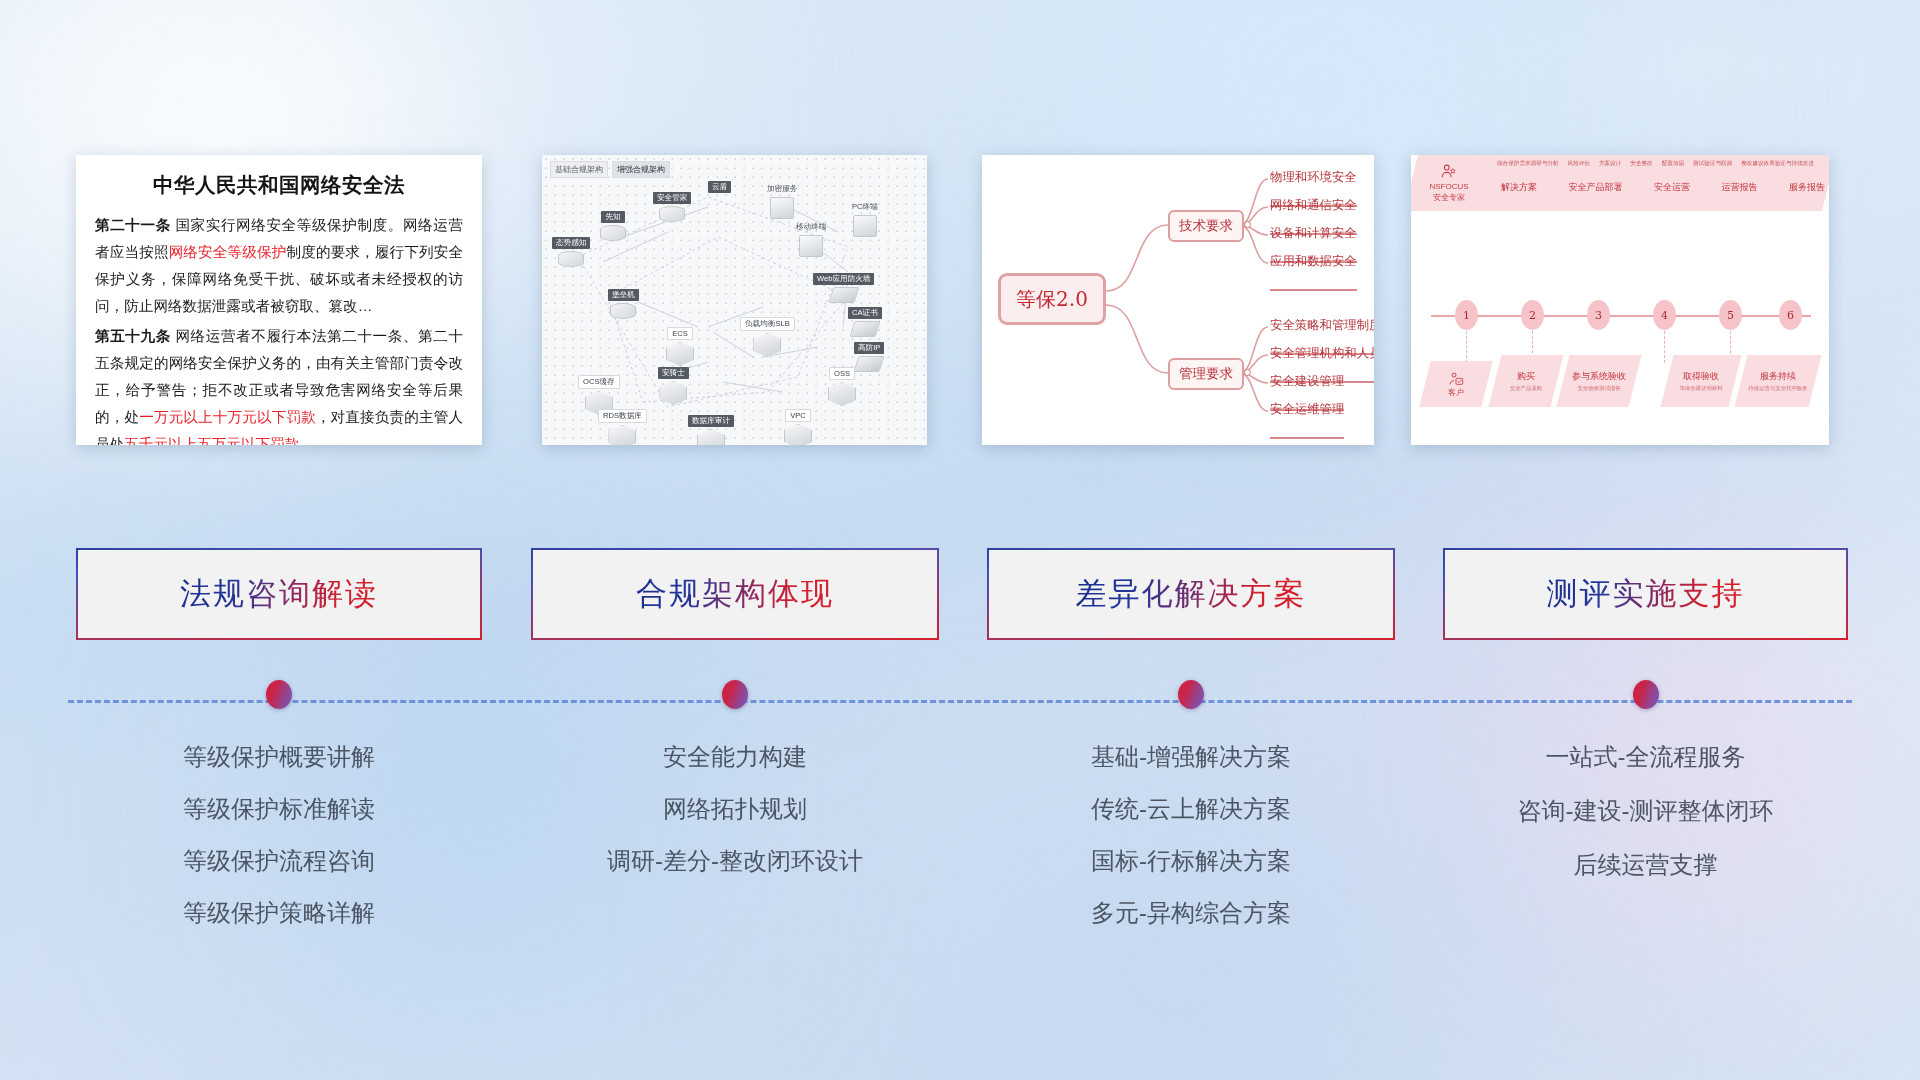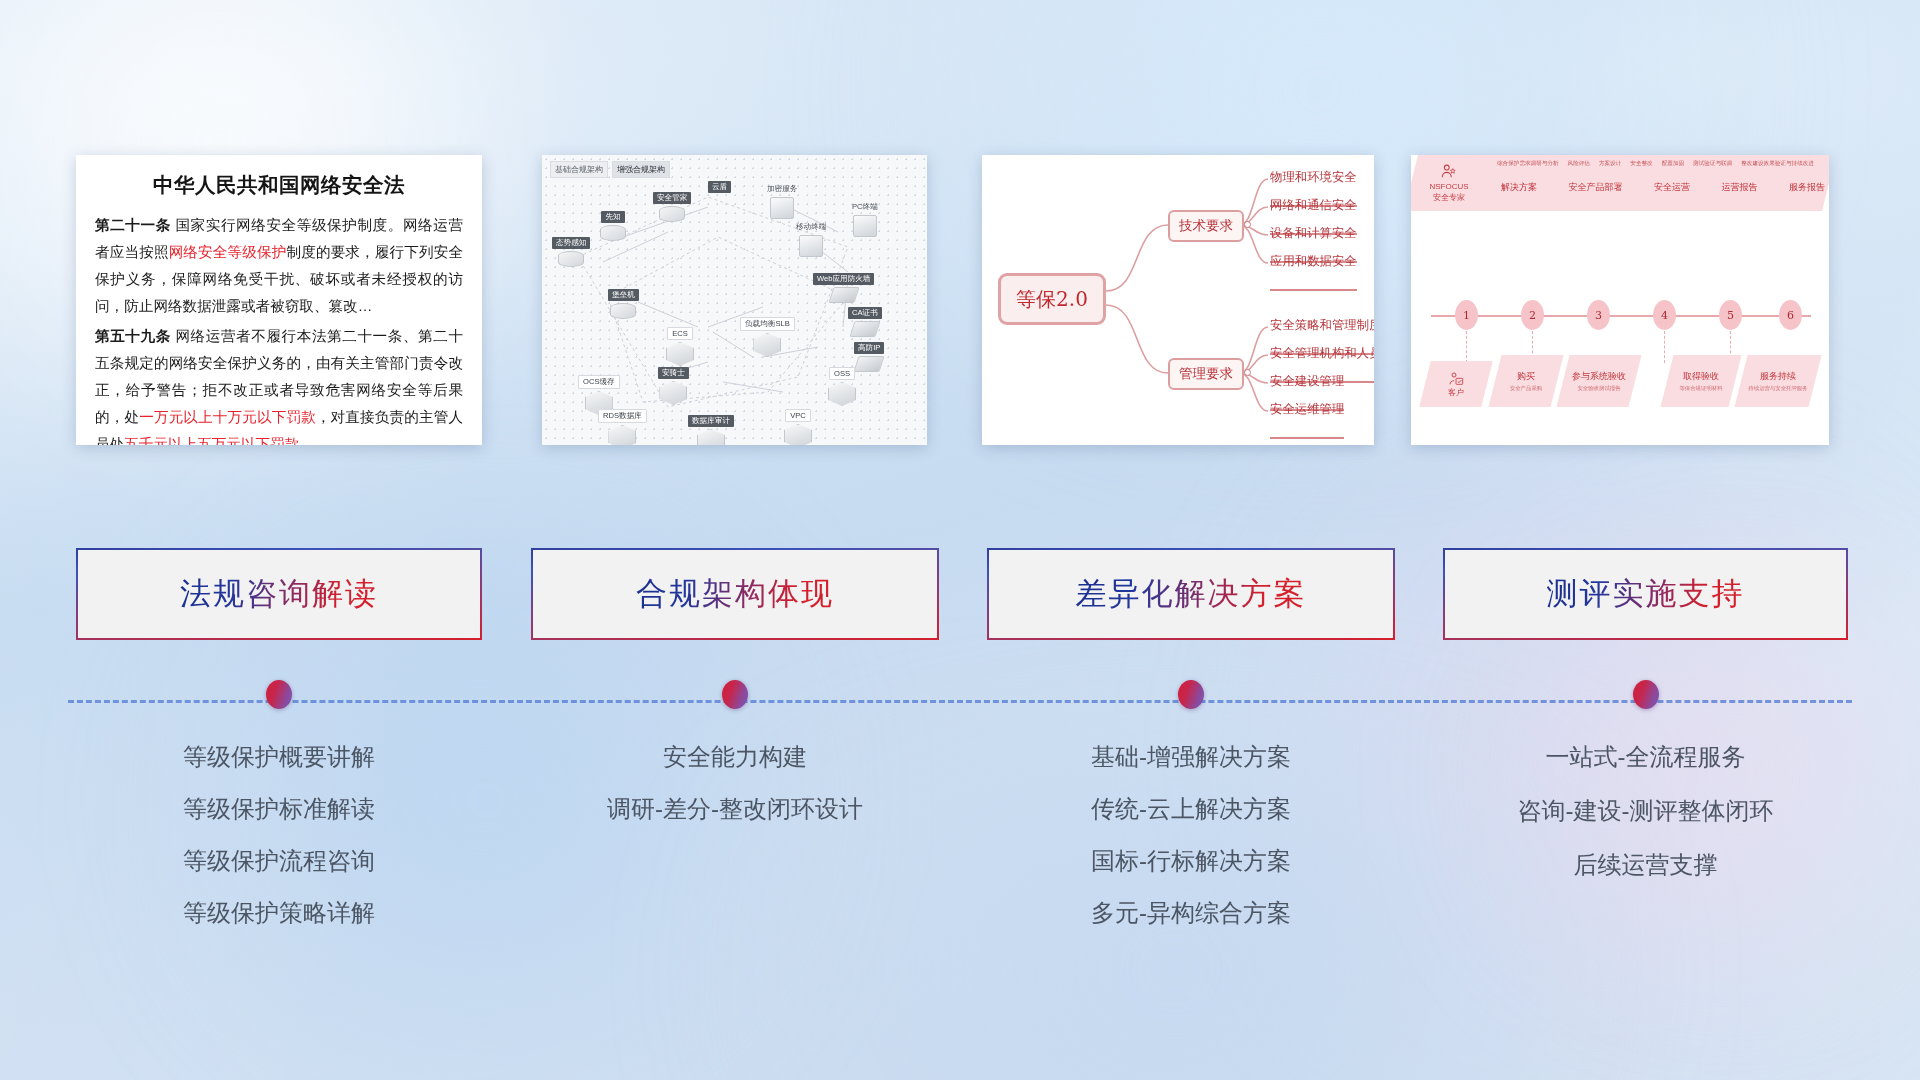--- a/index.html
+++ b/index.html
@@ -460,20 +460,21 @@
 
 <div id="bullets">
   <div class="bcol bc-1">
     <p>等级保护概要讲解</p>
     <p>等级保护标准解读</p>
     <p>等级保护流程咨询</p>
     <p>等级保护策略详解</p>
   </div>
   <div class="bcol bc-2">
     <p>安全能力构建</p>
+    <p>网络拓扑规划</p>
     <p>调研-差分-整改闭环设计</p>
   </div>
   <div class="bcol bc-3">
     <p>基础-增强解决方案</p>
     <p>传统-云上解决方案</p>
     <p>国标-行标解决方案</p>
     <p>多元-异构综合方案</p>
   </div>
   <div class="bcol bc-4">
     <p>一站式-全流程服务</p>

